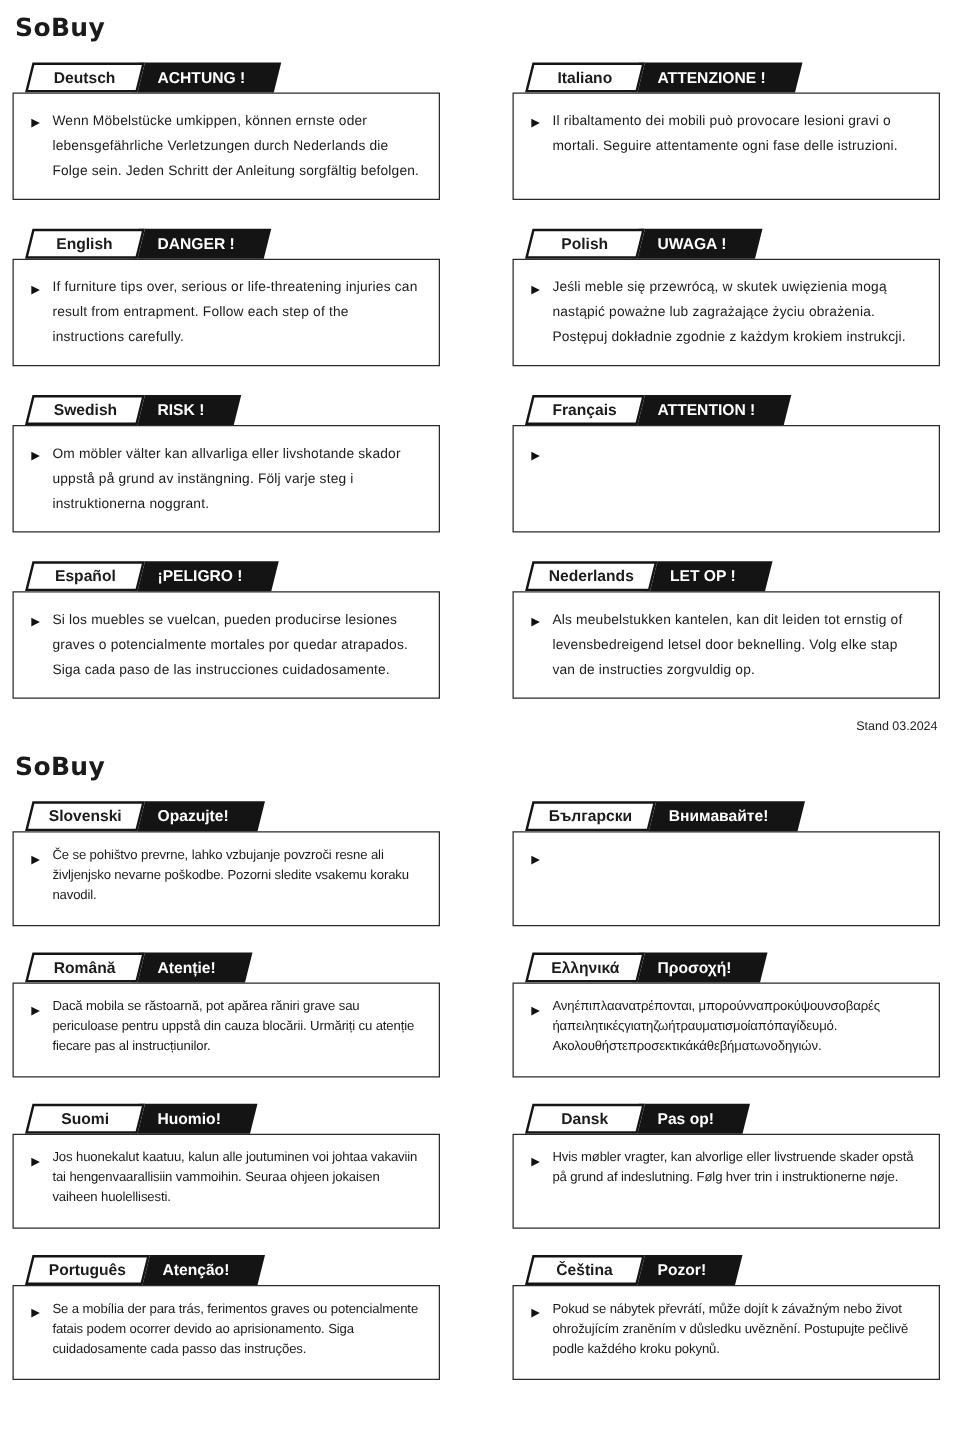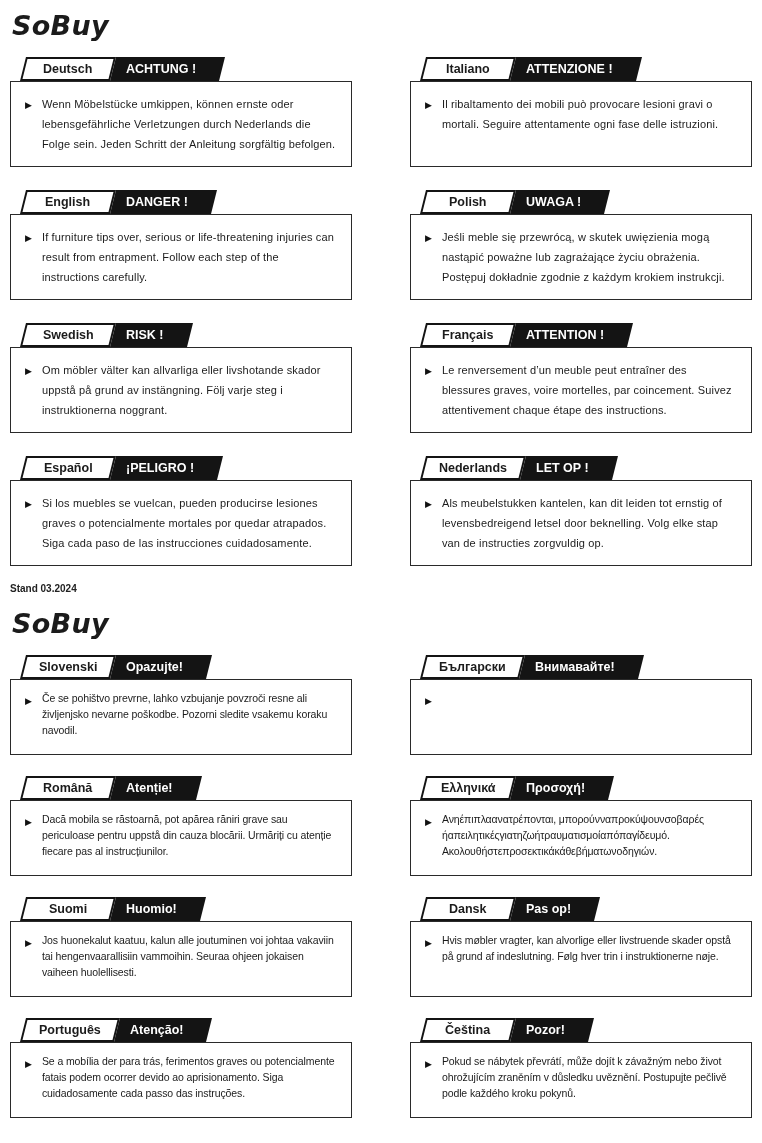--- a/index.html
+++ b/index.html
@@ -5,23 +5,22 @@
   * { box-sizing: border-box; margin: 0; padding: 0; }
   html, body { background: #fff; }
   body {
     width: 762px; height: 1143px; overflow: hidden;
     font-family: "Liberation Sans", "DejaVu Sans", sans-serif;
     color: #1b1b1b;
   }
   .page { padding: 8px 10px 0; }
   .logo {
     font-family: "DejaVu Sans", sans-serif;
-    font-weight: 800; font-size: 27px; letter-spacing: 0.3px;
+    font-weight: 800; font-size: 20px; letter-spacing: 0.3px;
     margin: 2px 0 16px 2px;
-    font-style: italic;
   }
   .row { display: flex; gap: 58px; margin-bottom: 23px; align-items: stretch; }
   .block { flex: 1 1 0; display: flex; flex-direction: column; min-width: 0; }
   .tab-row { display: flex; margin-left: 10px; align-items: stretch; }
   .lang-tab {
     background: #fff; border: 2px solid #141414;
     min-width: 90px; padding: 3px 14px; text-align: center;
     font-weight: 700; font-size: 12.5px;
     transform: skewX(-14deg); transform-origin: bottom left;
     position: relative; z-index: 1; white-space: nowrap;
@@ -36,21 +35,21 @@
   }
   .warn-tab > span { display: inline-block; transform: skewX(14deg); }
   .box {
     border: 1.5px solid #2a2a2a;
     display: flex; align-items: flex-start;
     padding: 13px 14px 10px 8px;
     flex: 1; min-height: 86px; background: #fff;
   }
   .bullet { font-size: 9px; line-height: 1; margin: 6px 10px 0 6px; color: #111; flex: 0 0 auto; }
   .txt { font-size: 11px; line-height: 1.8; letter-spacing: 0.15px; overflow-wrap: break-word; min-width: 0; }
-  .stand { text-align: left; font-size: 10px; color: #222; margin: -6px 2px 14px 0; font-weight: bold; }
+  .stand { text-align: right; font-size: 10px; color: #222; margin: -6px 2px 14px 0; }
   .sec2 .logo { margin-top: 8px; }
   .sec2 .row { margin-bottom: 21px; }
   .sec2 .box { min-height: 76px; padding-top: 11px; }
   .sec2 .txt { font-size: 10.5px; line-height: 1.5; letter-spacing: -0.1px; }
 </style>
 </head>
 <body>
 
 <div class="page">
 
@@ -126,21 +125,20 @@
       </div>
       <div class="block">
         <div class="tab-row">
           <div class="lang-tab"><span>Français</span></div>
           <div class="warn-tab">
               <span>ATTENTION !</span>
             </div>
         </div>
         <div class="box">
           <span class="bullet">▶</span>
-          <p class="txt">Le renversement d’un meuble peut entraîner des blessures graves, voire mortelles, par coincement. Suivez attentivement chaque étape des instructions.</p>
         </div>
       </div>
     </div>
 
     <div class="row">
       <div class="block">
         <div class="tab-row">
           <div class="lang-tab"><span>Español</span></div>
           <div class="warn-tab">
               <span>¡PELIGRO !</span>

